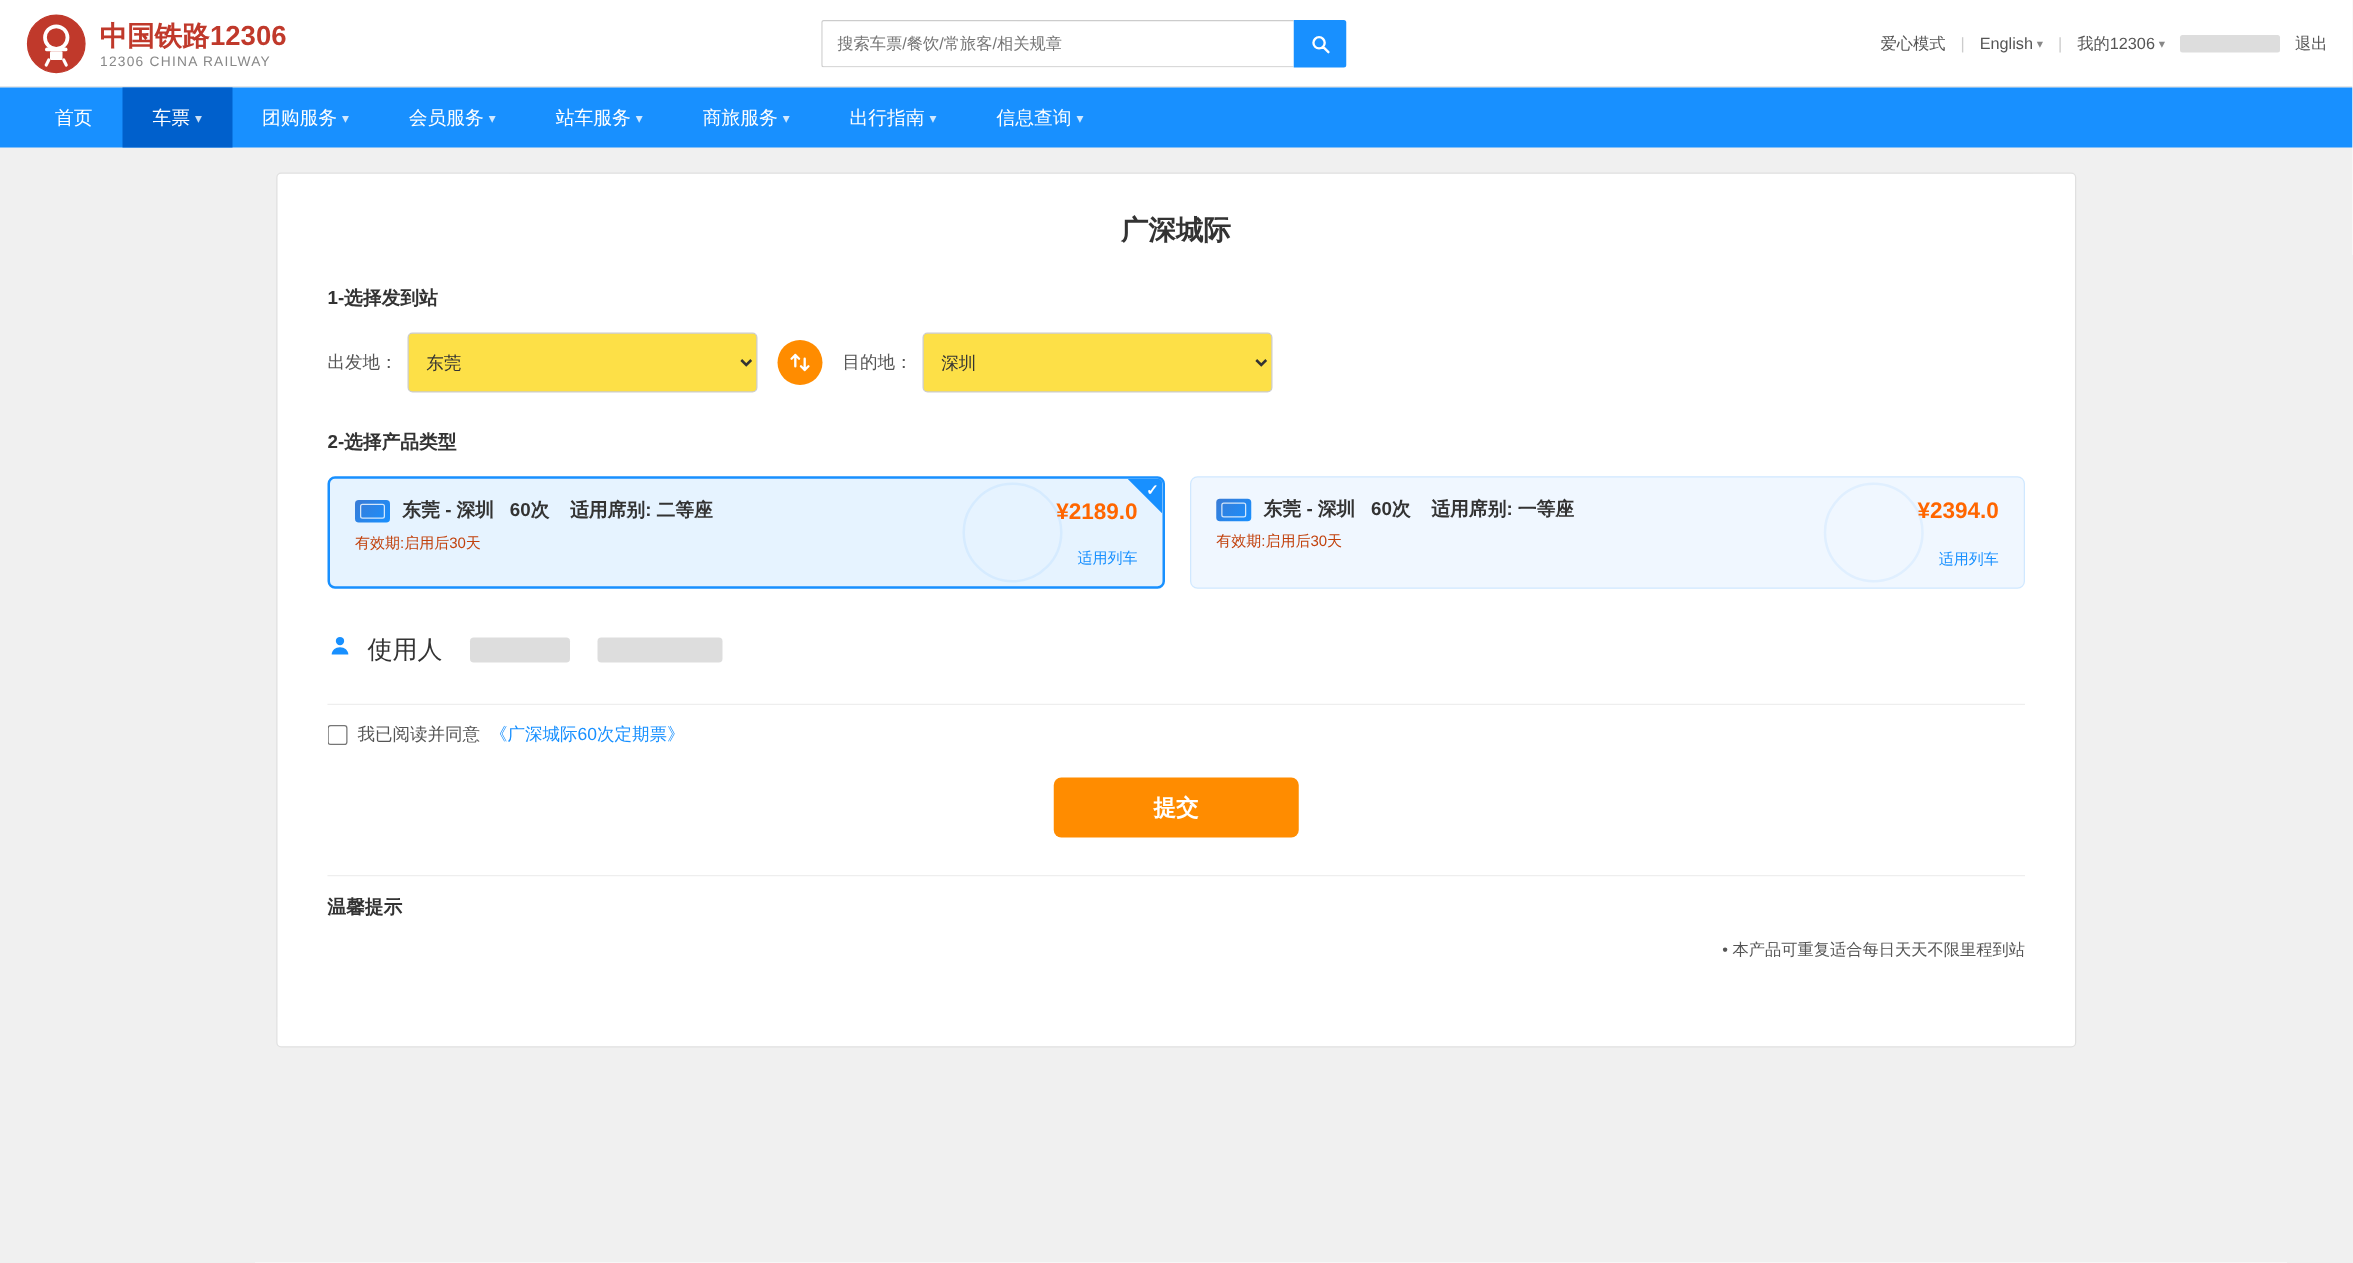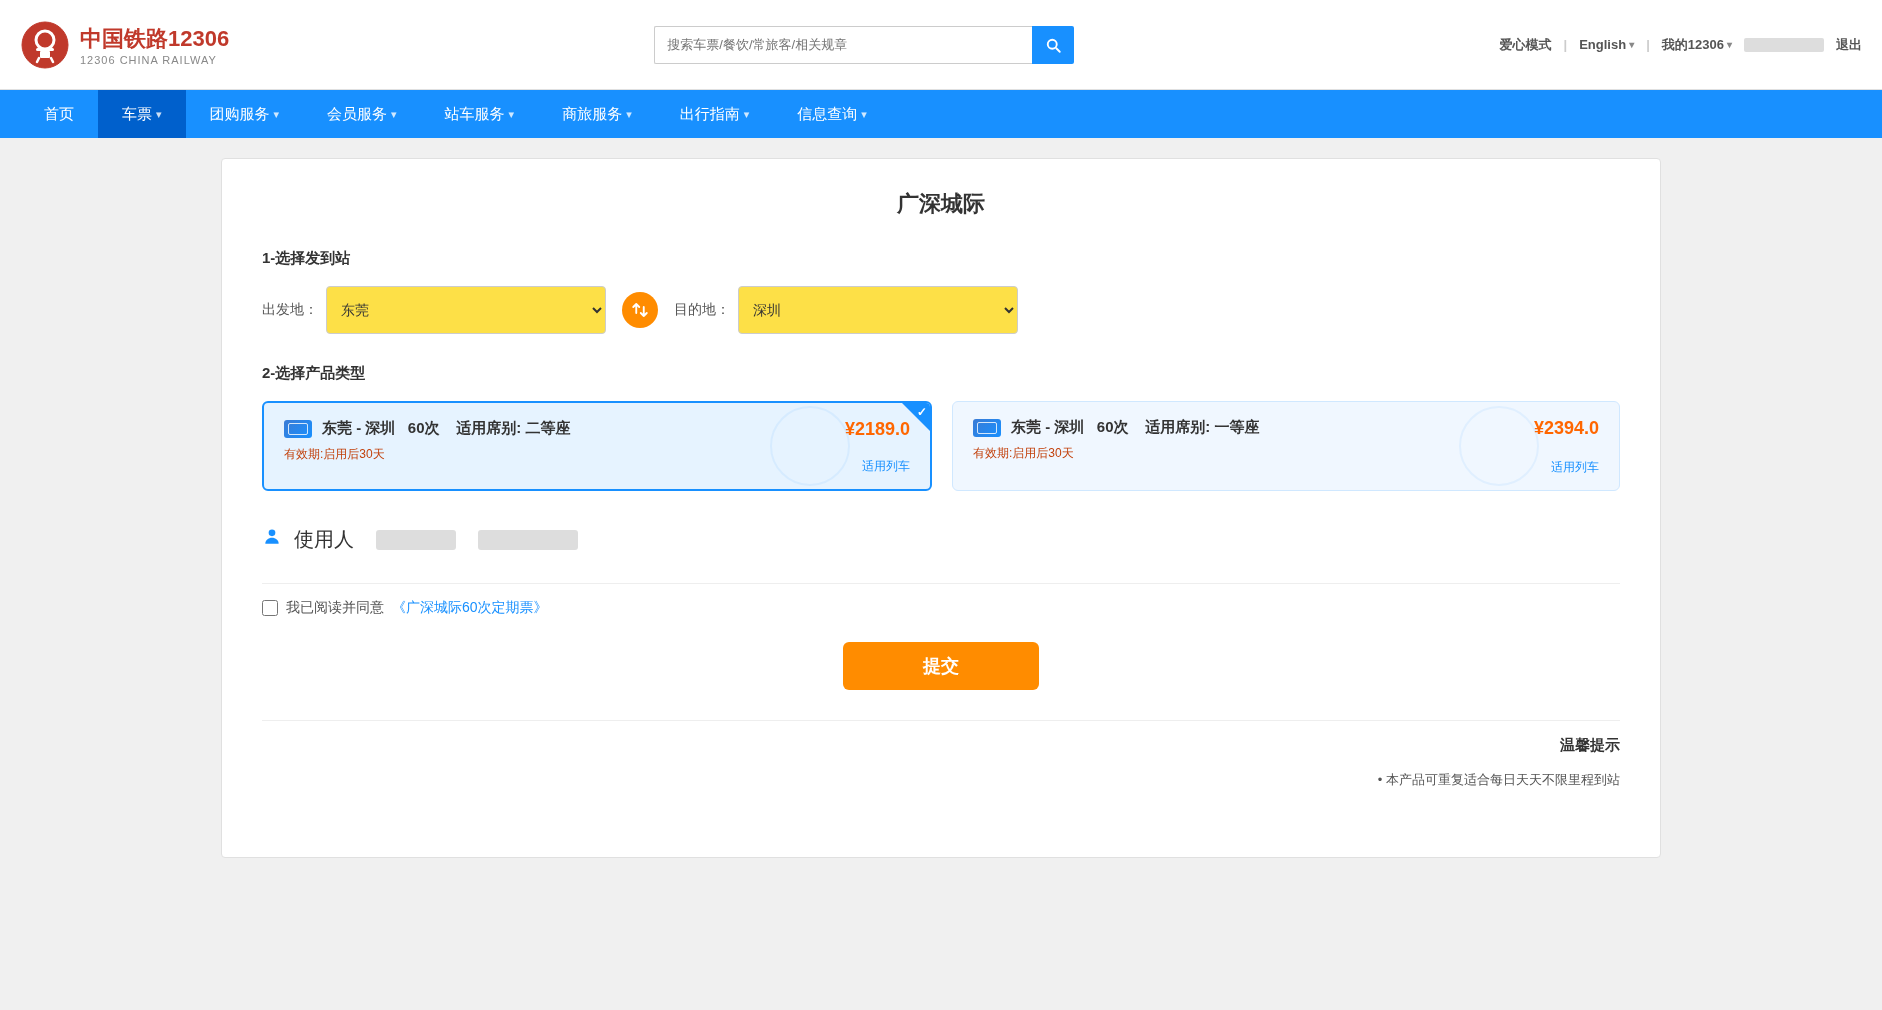--- a/index.html
+++ b/index.html
@@ -6,21 +6,21 @@
     body { font-family: "Microsoft YaHei", "PingFang SC", Arial, sans-serif; font-size: 14px; background: #f0f0f0; color: #333; }
 
     
     .header {
       background: #fff;
       padding: 10px 20px;
       display: flex;
       align-items: center;
       justify-content: space-between;
       border-bottom: 1px solid #e0e0e0;
-      height: 90px;
+      height: 70px;
     }
     .logo-area {
       display: flex;
       align-items: center;
       gap: 10px;
     }
     .logo-icon {
       width: 50px;
       height: 50px;
     }
@@ -71,21 +71,20 @@
       fill: white;
       width: 18px;
       height: 18px;
     }
     .header-right {
       display: flex;
       align-items: center;
       gap: 12px;
       font-size: 13px;
       color: #555;
-      font-weight: bold;
     }
     .header-right .separator {
       color: #ccc;
     }
     .lang-btn {
       display: flex;
       align-items: center;
       gap: 3px;
       cursor: pointer;
       color: #555;
@@ -405,21 +404,21 @@
       border: none;
       border-radius: 6px;
       padding: 12px 80px;
       font-size: 18px;
       cursor: pointer;
       font-weight: bold;
     }
 
     
     .tips-title {
-      text-align: right;
+      text-align: left;
       font-size: 15px;
       font-weight: bold;
       color: #333;
       margin-bottom: 15px;
     }
     .tips-item {
       font-size: 13px;
       color: #555;
       margin-bottom: 6px;
       line-height: 1.6;

